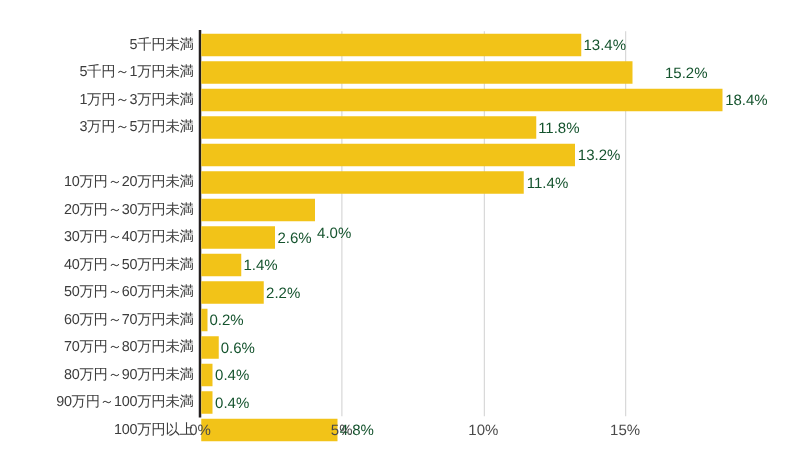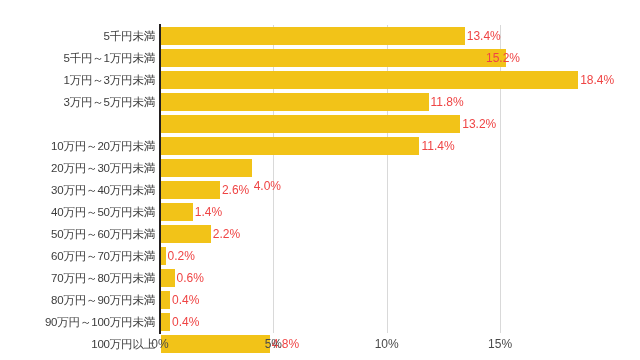--- a/index.html
+++ b/index.html
@@ -74,21 +74,21 @@
     height: 18px;
     background: #f2c318;
   }
 
   .val-label {
     position: absolute;
     top: 1px;
     height: 20px;
     line-height: 20px;
     font-size: 12px;
-    color: #ef4444;
+    color: #14532d;
     white-space: nowrap;
   }
 
   .tick-label {
     position: absolute;
     top: 337px;
     font-size: 12px;
     color: #4a4a4a;
     transform: translateX(-50%);
     white-space: nowrap;
@@ -104,21 +104,21 @@
       <div class="gridline" style="left: 500.05px;"></div>
       <div class="axis-line"></div>
       <div class="row" style="top: 25px;">
         <div class="cat-label">5千円未満</div>
         <div class="bar" style="width: 303.778px; background: rgb(242, 195, 24);"></div>
         <div class="val-label" style="left: 466.778px;">13.4%</div>
       </div>
       <div class="row" style="top: 47px;">
         <div class="cat-label">5千円～1万円未満</div>
         <div class="bar" style="width: 344.584px; background: rgb(242, 195, 24);"></div>
-        <div class="val-label" style="left: 486px;">15.2%</div>
+        <div class="val-label" style="left: 532px;">15.2%</div>
       </div>
       <div class="row" style="top: 69px;">
         <div class="cat-label">1万円～3万円未満</div>
         <div class="bar" style="width: 417.128px; background: rgb(242, 195, 24);"></div>
         <div class="val-label" style="left: 580.128px;">18.4%</div>
       </div>
       <div class="row" style="top: 91px;">
         <div class="cat-label">3万円～5万円未満</div>
         <div class="bar" style="width: 267.506px; background: rgb(242, 195, 24);"></div>
         <div class="val-label" style="left: 430.506px;">11.8%</div>

